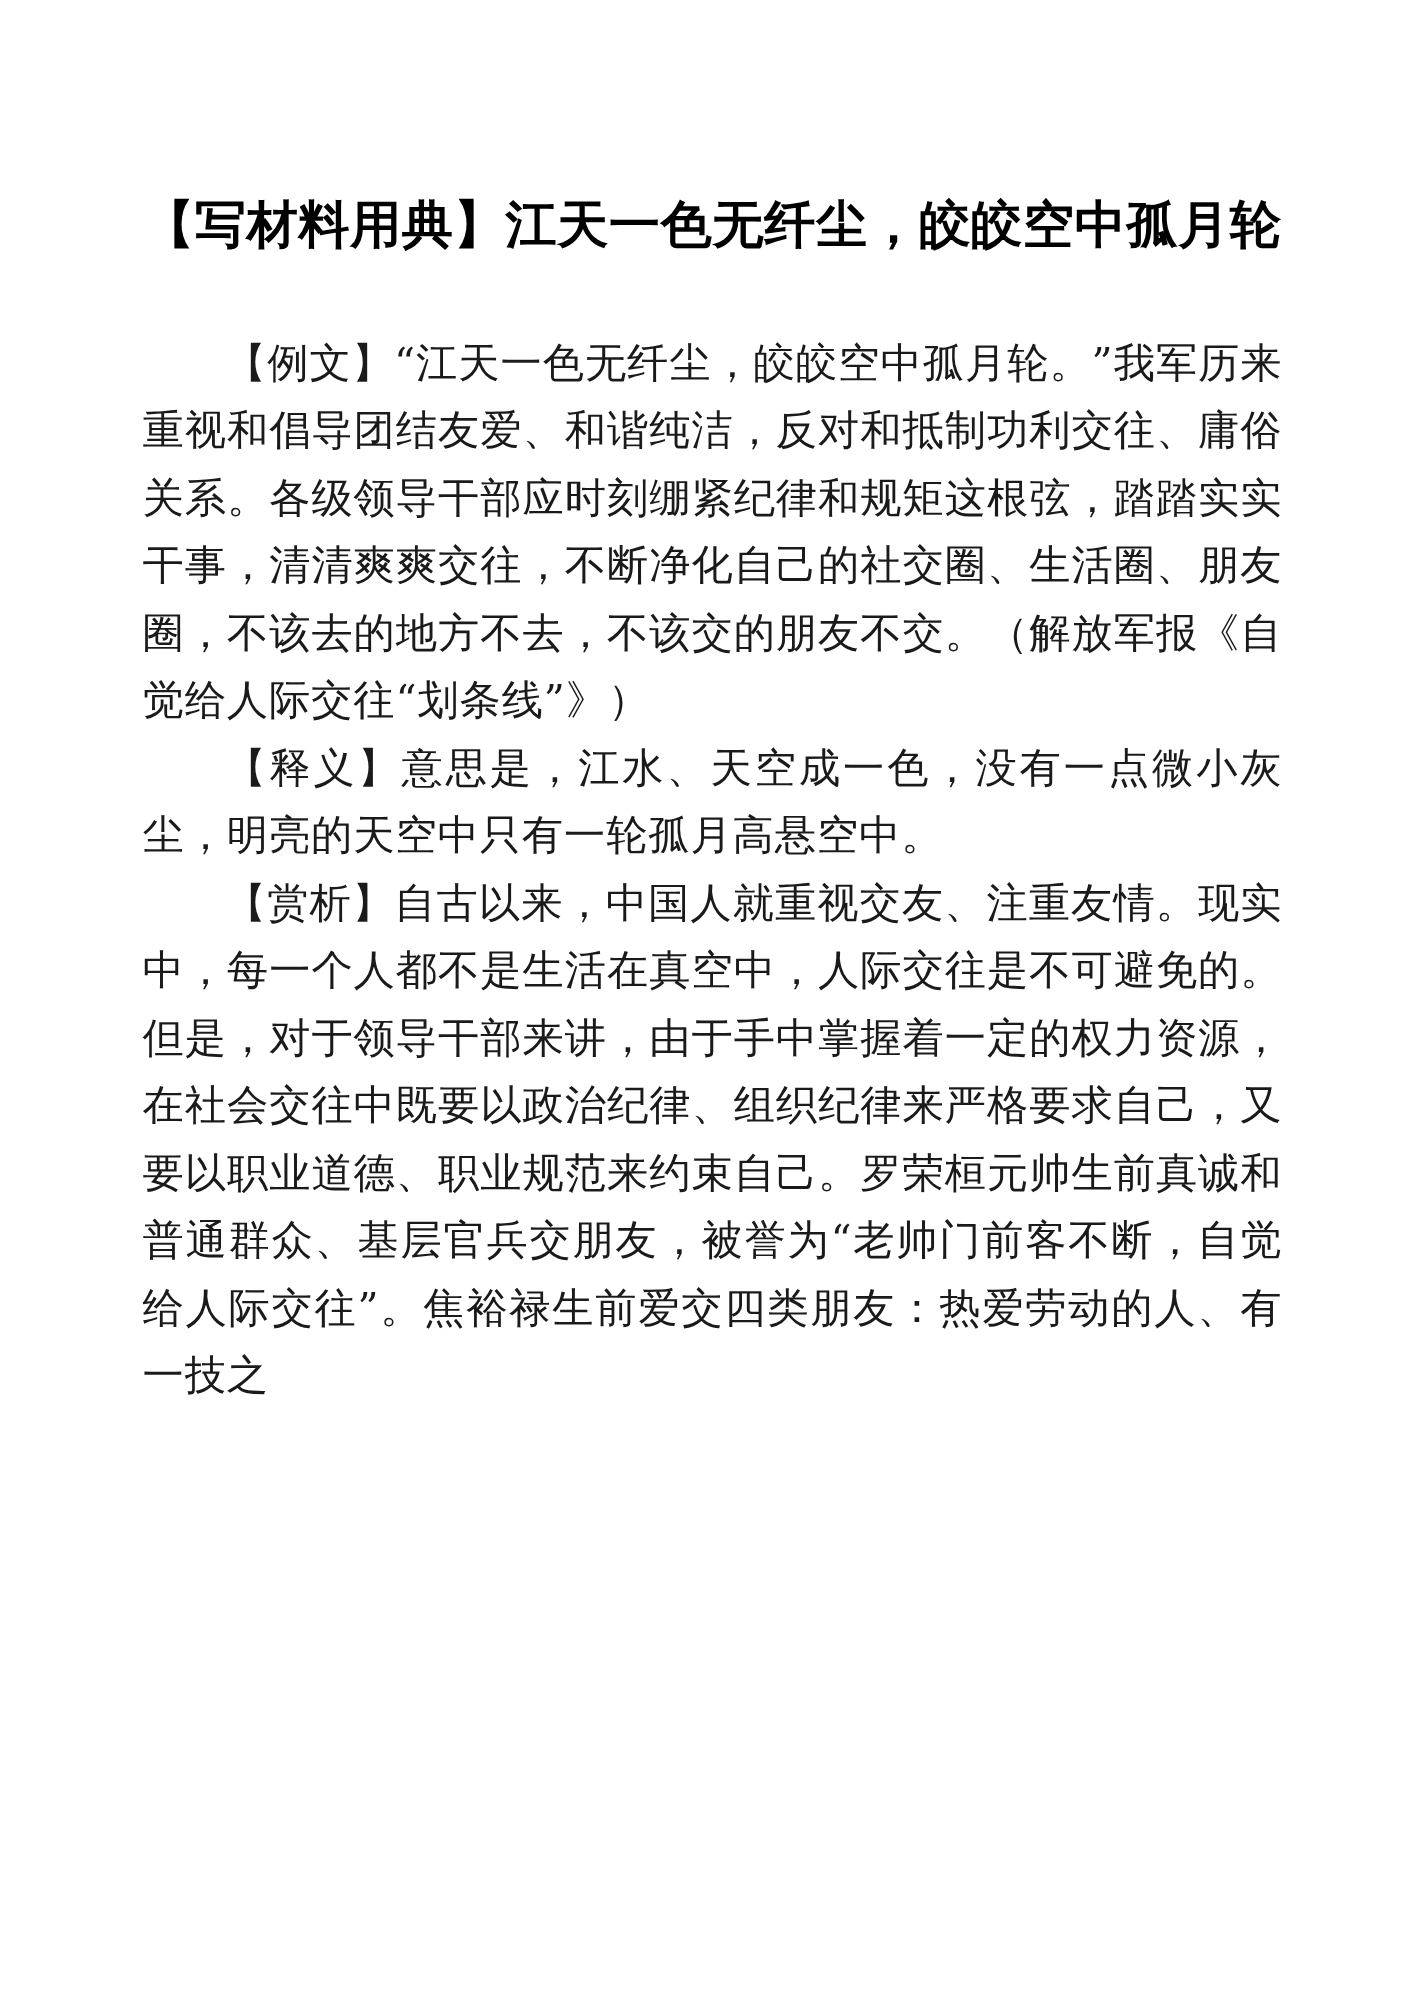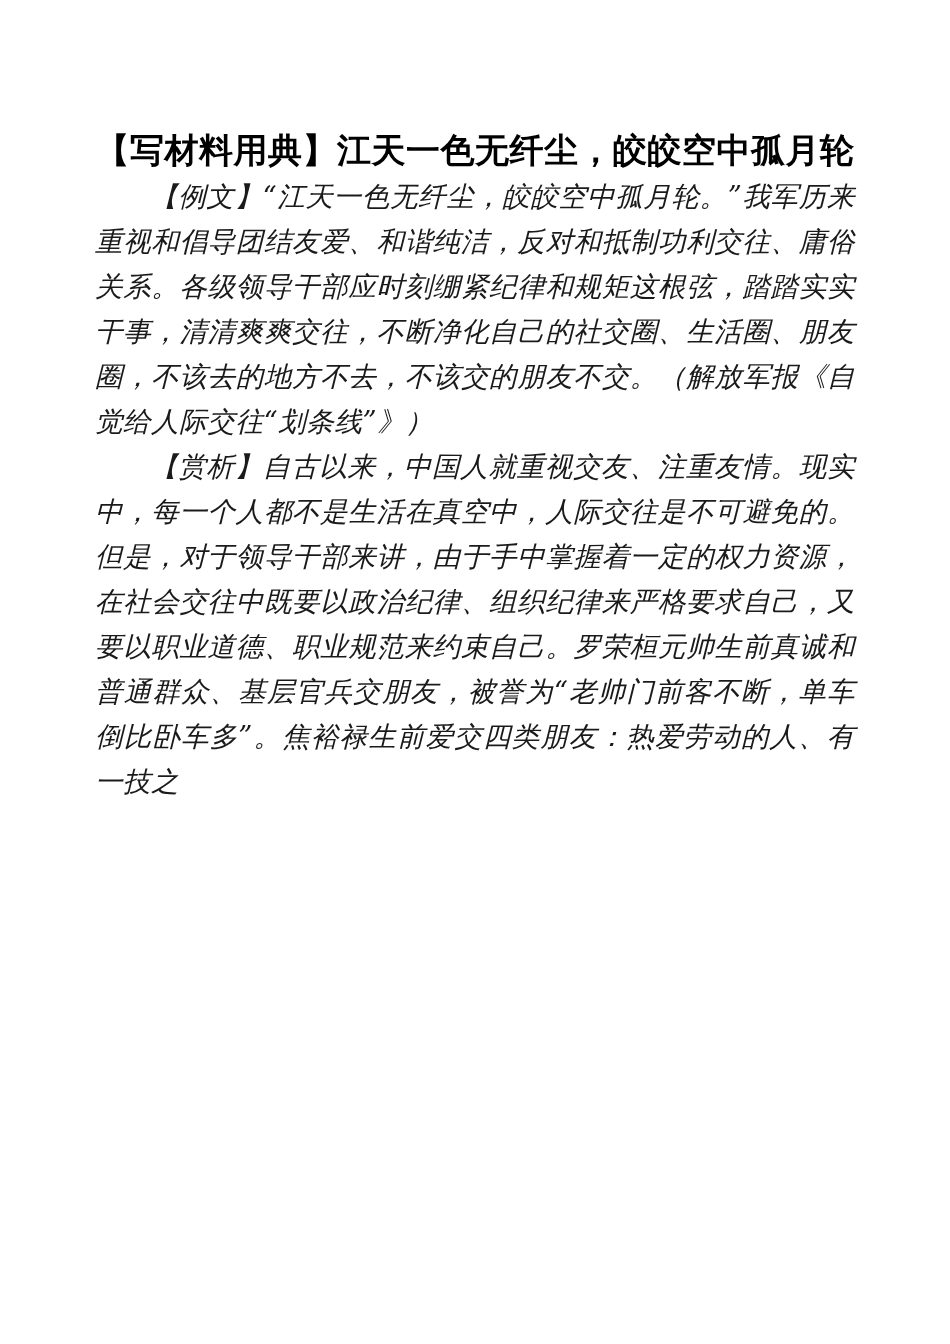--- a/index.html
+++ b/index.html
@@ -37,21 +37,21 @@
     font-family: "DejaVu Serif", "Liberation Serif", serif;
     font-weight: 700;
     font-size: 34px;
     line-height: 48px;
     text-align: center;
     letter-spacing: 0.5px;
     color: #000000;
   }
 
   .para-block {
-    font-style: italic;
+    margin-top: 46px;
   }
 
   .para {
     margin: 0;
     padding: 0;
     font-family: "DejaVu Serif", "Liberation Serif", serif;
     font-size: 27.5px;
     line-height: 45px;
     text-align: justify;
     text-align-last: left;
@@ -68,18 +68,19 @@
 <div class="page">
   <div class="doc-body">
 
     <h1 class="doc-title">【写材料用典】江天一色无纤尘，皎皎空中孤月轮</h1>
 
     <div class="para-block">
 
       <p class="para">【例文】“江天一色无纤尘，皎皎空中孤月轮。”我军历来重视和倡导团结友爱、和谐纯洁，反对和抵制功利交往、庸俗关系。各级领导干部应时刻绷紧纪律和规矩这根弦，踏踏实实干事，清清爽爽交往，不断净化自己的社交圈、生活圈、朋友圈，不该去的地方不去，不该交的朋友不交。（解放军报《自觉给人际交往“划条线”》）</p>
 
 
+      <p class="para">【释义】意思是，江水、天空成一色，没有一点微小灰尘，明亮的天空中只有一轮孤月高悬空中。</p>
 
-      <p class="para">【赏析】自古以来，中国人就重视交友、注重友情。现实中，每一个人都不是生活在真空中，人际交往是不可避免的。但是，对于领导干部来讲，由于手中掌握着一定的权力资源，在社会交往中既要以政治纪律、组织纪律来严格要求自己，又要以职业道德、职业规范来约束自己。罗荣桓元帅生前真诚和普通群众、基层官兵交朋友，被誉为“老帅门前客不断，单车倒比卧车多”。焦裕禄生前爱交四类朋友：热爱劳动的人、有一技之</p>
+      <p class="para">【赏析】自古以来，中国人就重视交友、注重友情。现实中，每一个人都不是生活在真空中，人际交往是不可避免的。但是，对于领导干部来讲，由于手中掌握着一定的权力资源，在社会交往中既要以政治纪律、组织纪律来严格要求自己，又要以职业道德、职业规范来约束自己。罗荣桓元帅生前真诚和普通群众、基层官兵交朋友，被誉为“老帅门前客不断，自觉给人际交往”。焦裕禄生前爱交四类朋友：热爱劳动的人、有一技之</p>
 
     </div>
   </div>
 </div>
 
 </body></html>

